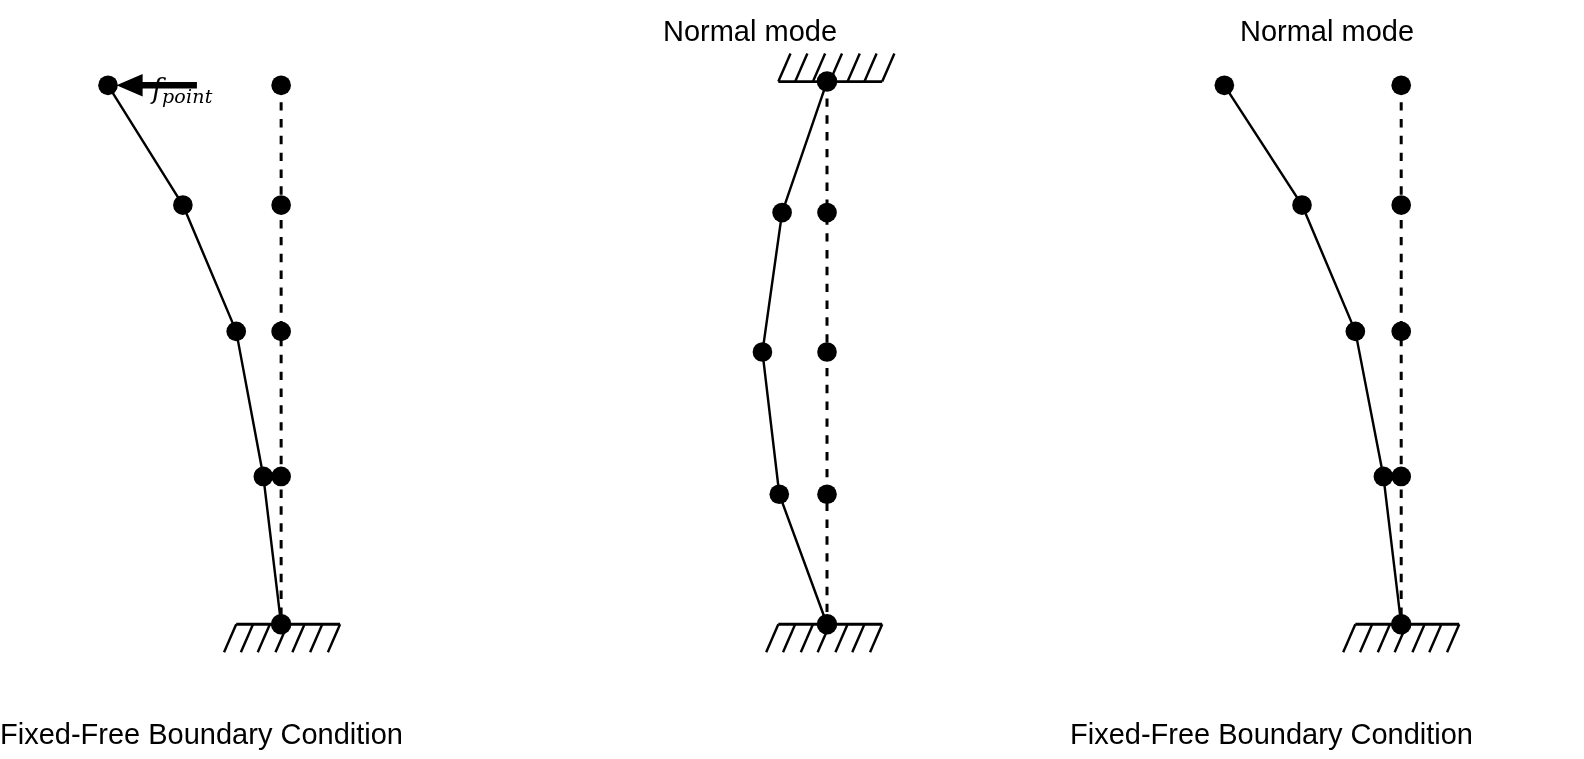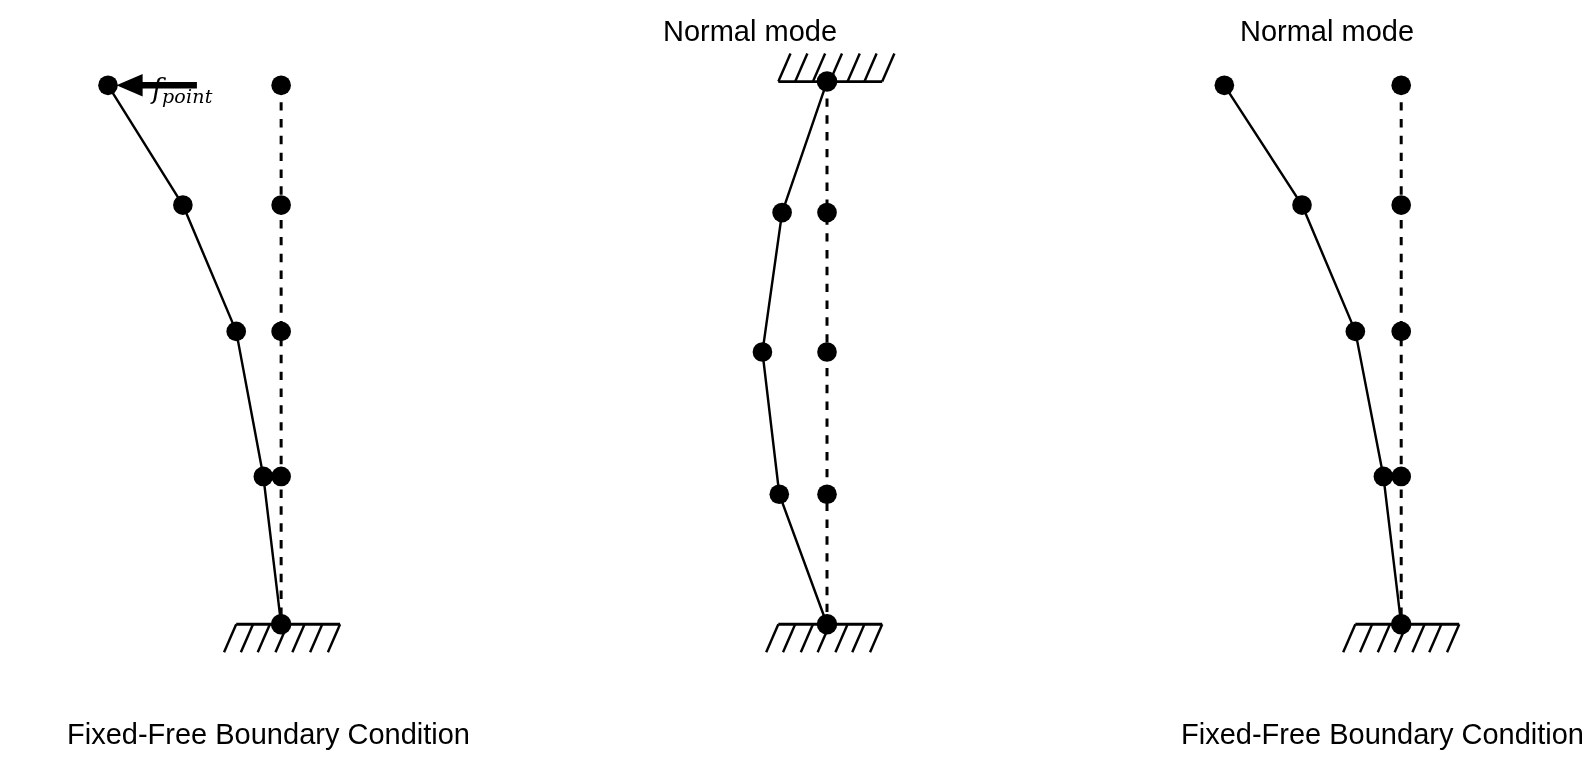--- a/index.html
+++ b/index.html
@@ -36,21 +36,21 @@
     text-align: center;
     font-size: 29px;
     line-height: 34px;
     letter-spacing: 0px;
     white-space: nowrap;
   }
   .panel-caption {
     position: absolute;
     bottom: 8px;
     width: 100%;
-    text-align: right;
+    text-align: left;
     font-size: 29px;
     line-height: 34px;
     white-space: nowrap;
     margin-top: 10px;
   }
   .panel-figure {
     position: absolute;
     top: 46px;
     left: 0;
     width: 100%;

